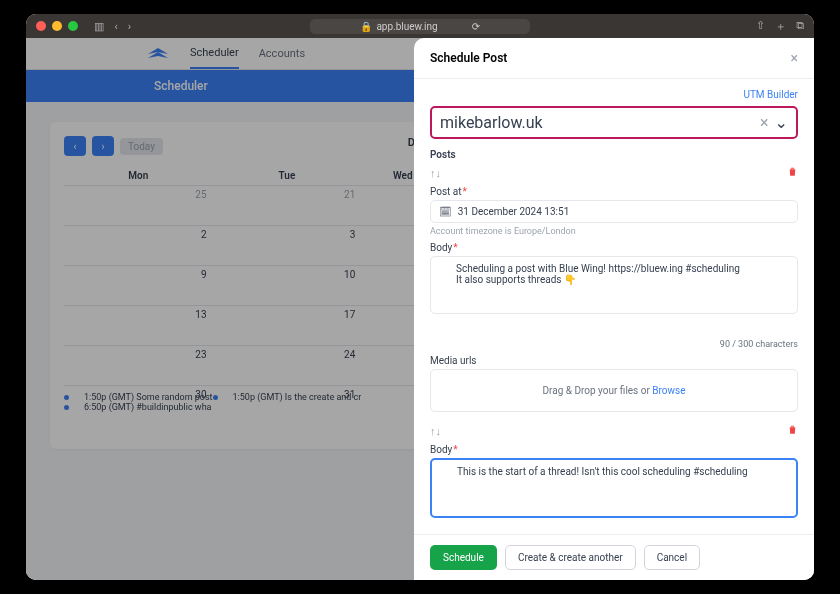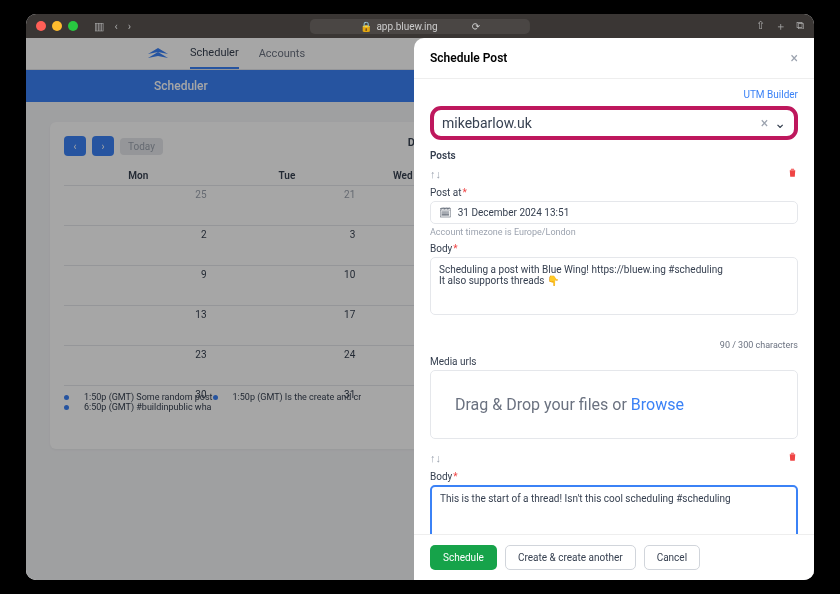--- a/index.html
+++ b/index.html
@@ -34,33 +34,33 @@
   .events { margin-top:6px; font-size:9px; color:#374151;}
   .ev { display:flex; align-items:center; gap:15px; white-space:nowrap; overflow:hidden;}
   .evdot { width:5px; height:5px; border-radius:50%; background:#3b82f6;}
   .overlay { position:absolute; inset:0; background:rgba(0,0,0,0.35);}
   .panel { position:absolute; top:0; right:0; width:400px; height:100%; background:#fff; border-top-left-radius:10px; display:flex; flex-direction:column;}
   .panel-head { padding:12px 16px; border-bottom:1px solid #eee; display:flex; justify-content:space-between; align-items:center;gap:18px;}
   .panel-title { font-size:12px; font-weight:600;}
   .close-x { color:#9ca3af; font-size:14px; cursor:pointer;}
   .panel-body { padding: 10px 16px; overflow-y:auto; flex:1;}
   .utm { text-align:right; font-size:10px; color:#3b82f6; margin-bottom:6px;}
-  .acct-row { display:flex; align-items:center; border:4px solid #be185d; border-radius:11px; padding:5px 8px; font-size:14px; color:#374151; margin-bottom:10px;}
+  .acct-row { display:flex; align-items:center; border:2px solid #be185d; border-radius:5px; padding:5px 8px; font-size:16px; color:#374151; margin-bottom:10px;}
   .acct-row .x { margin-left:auto; color:#9ca3af; margin-right:6px;}
   .section-label { font-size:10px; font-weight:600; color:#374151; margin:8px 0 6px;}
   .small-label { font-size:10px; color:#374151; margin:6px 0 3px;}
   .req::after { content:"*"; color:#ef4444; margin-left:1px;}
   .sort-row { display:flex; justify-content:space-between; align-items:center; font-size:11px; color:#9ca3af; margin-bottom:4px;}
   .trash { color:#ef4444; cursor:pointer;}
   .datefield { display:flex; align-items:center; gap:6px; border:1px solid #e5e7eb; border-radius:5px; padding:5px 8px; font-size:10px; color:#374151;}
   .tz { font-size:9px; color:#9ca3af; margin-top:3px;}
-  .ta { width:100%; border:1px solid #e5e7eb; border-radius:5px; padding:6px 8px; font-size:10px; color:#374151; resize:none; font-family:inherit;}
+  .ta { width:100%; border:1px solid #e5e7eb; border-radius:5px; padding:6px 25px; font-size:10px; color:#374151; resize:none; font-family:inherit;}
   .ta.active { border:2px solid #3b82f6;}
   .counter { text-align:right; font-size:9px; color:#6b7280; margin-top:21px;}
-  .dropzone { border:1px solid #e5e7eb; border-radius:5px; padding:24px; text-align:left; font-size:16px; color:#6b7280;}
+  .dropzone { border:1px solid #e5e7eb; border-radius:5px; padding:15px; text-align:center; font-size:10px; color:#6b7280;}
   .dropzone a { color:#3b82f6; text-decoration:none;}
   .panel-foot { padding:10px 16px; border-top:1px solid #eee; display:flex; gap:8px;}
   .btn { font-size:10px; padding:6px 12px; border-radius:5px; cursor:pointer; border:1px solid transparent;}
   .btn.primary { background:#16a34a; color:#fff;}
   .btn.secondary { background:#fff; border-color:#d1d5db; color:#374151;}
 </style>
 </head>
 <body>
 
 <div class="window">

